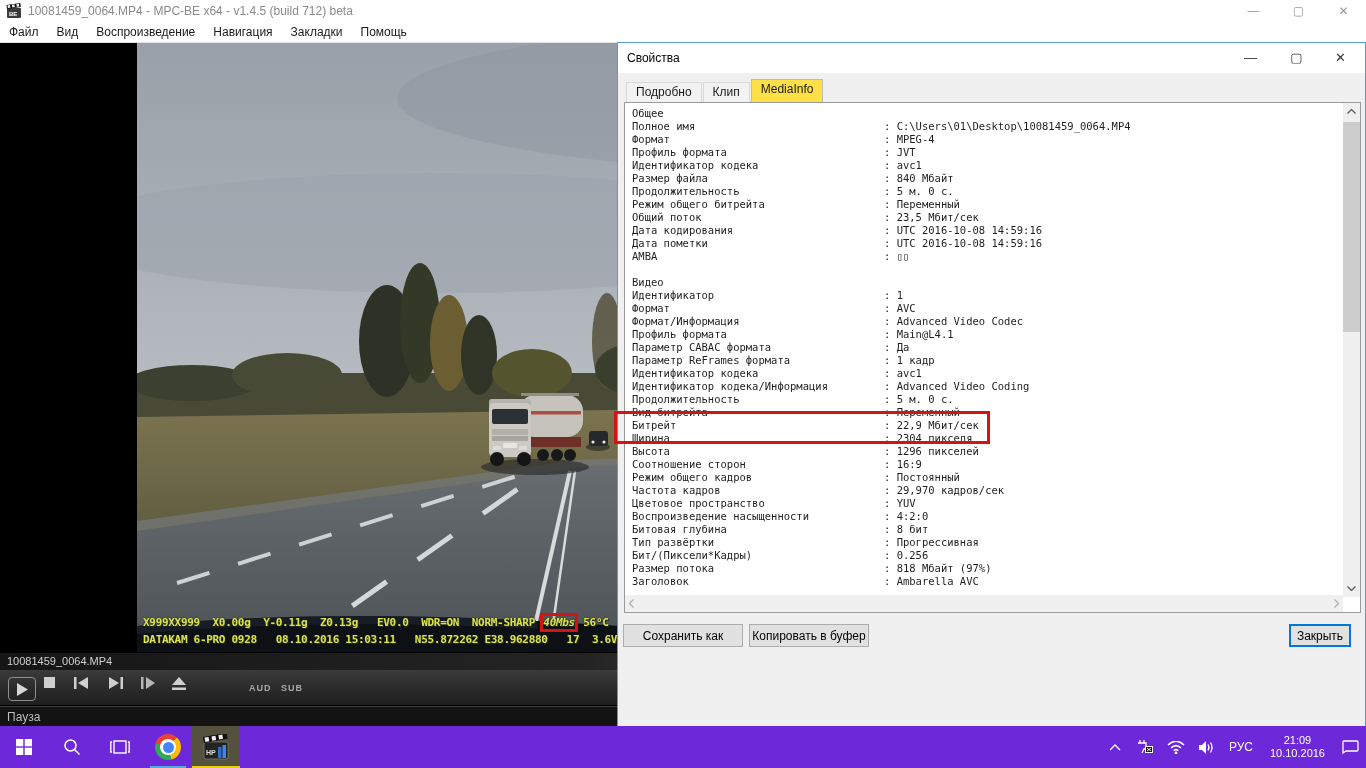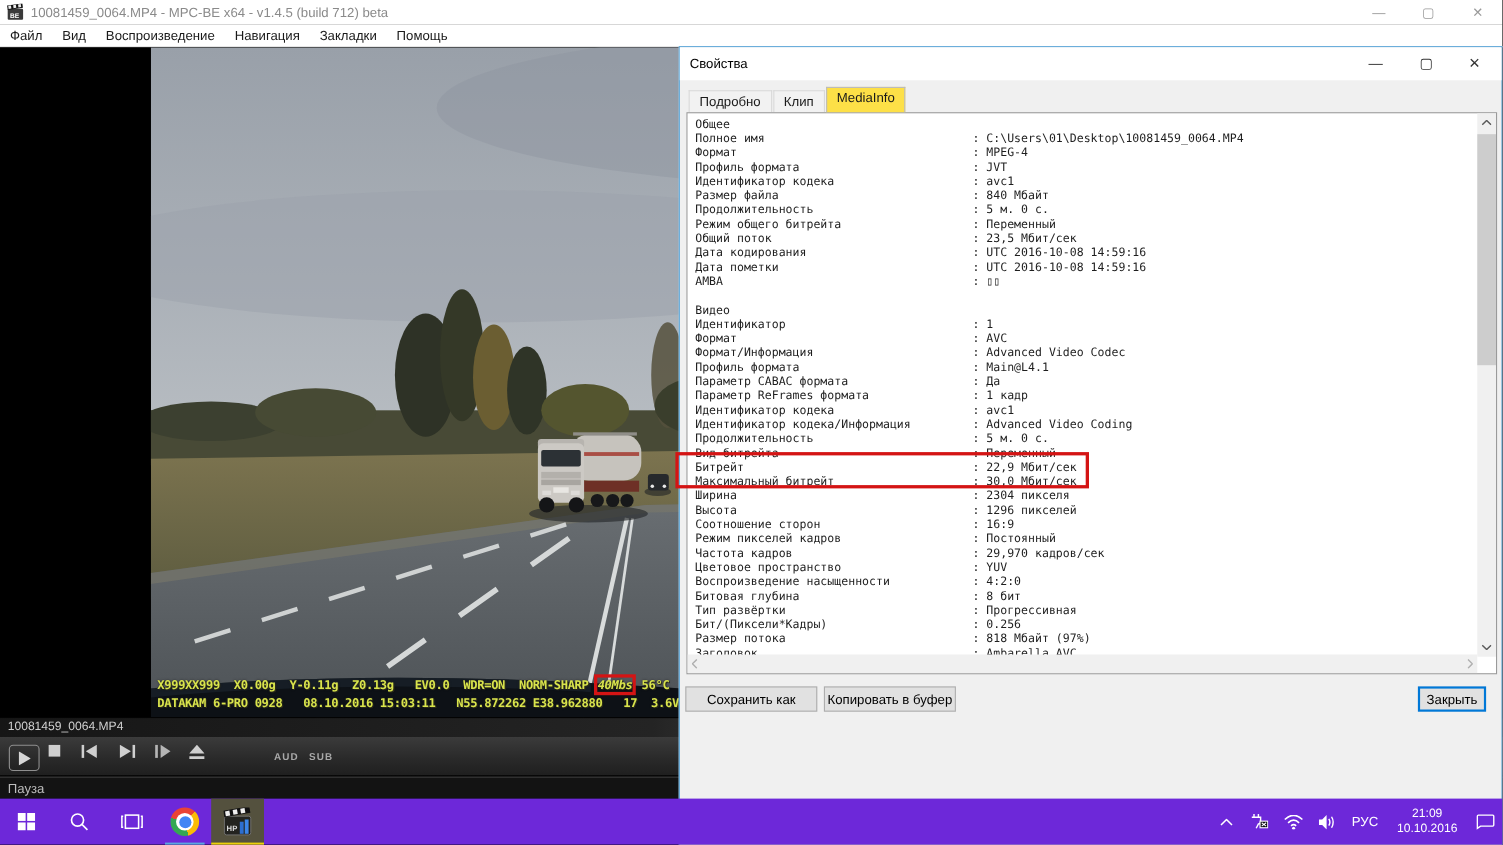--- a/index.html
+++ b/index.html
@@ -310,25 +310,24 @@
           <div class="mi-line"><span class="mi-l">Формат</span><span class="mi-v">: AVC</span></div>
           <div class="mi-line"><span class="mi-l">Формат/Информация</span><span class="mi-v">: Advanced Video Codec</span></div>
           <div class="mi-line"><span class="mi-l">Профиль формата</span><span class="mi-v">: Main@L4.1</span></div>
           <div class="mi-line"><span class="mi-l">Параметр CABAC формата</span><span class="mi-v">: Да</span></div>
           <div class="mi-line"><span class="mi-l">Параметр ReFrames формата</span><span class="mi-v">: 1 кадр</span></div>
           <div class="mi-line"><span class="mi-l">Идентификатор кодека</span><span class="mi-v">: avc1</span></div>
           <div class="mi-line"><span class="mi-l">Идентификатор кодека/Информация</span><span class="mi-v">: Advanced Video Coding</span></div>
           <div class="mi-line"><span class="mi-l">Продолжительность</span><span class="mi-v">: 5 м. 0 с.</span></div>
           <div class="mi-line"><span class="mi-l">Вид битрейта</span><span class="mi-v">: Переменный</span></div>
           <div class="mi-line"><span class="mi-l">Битрейт</span><span class="mi-v">: 22,9 Мбит/сек</span></div>
-          <div class="mi-line"><span class="mi-l">Максимальный битрейт</span><span class="mi-v">: 30,0 Мбит/сек</span></div>
           <div class="mi-line"><span class="mi-l">Ширина</span><span class="mi-v">: 2304 пикселя</span></div>
           <div class="mi-line"><span class="mi-l">Высота</span><span class="mi-v">: 1296 пикселей</span></div>
           <div class="mi-line"><span class="mi-l">Соотношение сторон</span><span class="mi-v">: 16:9</span></div>
-          <div class="mi-line"><span class="mi-l">Режим пикселей кадров</span><span class="mi-v">: Постоянный</span></div>
+          <div class="mi-line"><span class="mi-l">Режим общего кадров</span><span class="mi-v">: Постоянный</span></div>
           <div class="mi-line"><span class="mi-l">Частота кадров</span><span class="mi-v">: 29,970 кадров/сек</span></div>
           <div class="mi-line"><span class="mi-l">Цветовое пространство</span><span class="mi-v">: YUV</span></div>
           <div class="mi-line"><span class="mi-l">Воспроизведение насыщенности</span><span class="mi-v">: 4:2:0</span></div>
           <div class="mi-line"><span class="mi-l">Битовая глубина</span><span class="mi-v">: 8 бит</span></div>
           <div class="mi-line"><span class="mi-l">Тип развёртки</span><span class="mi-v">: Прогрессивная</span></div>
           <div class="mi-line"><span class="mi-l">Бит/(Пиксели*Кадры)</span><span class="mi-v">: 0.256</span></div>
           <div class="mi-line"><span class="mi-l">Размер потока</span><span class="mi-v">: 818 Мбайт (97%)</span></div>
           <div class="mi-line"><span class="mi-l">Заголовок</span><span class="mi-v">: Ambarella AVC</span></div>
         </div>
       <div id="vscroll">

